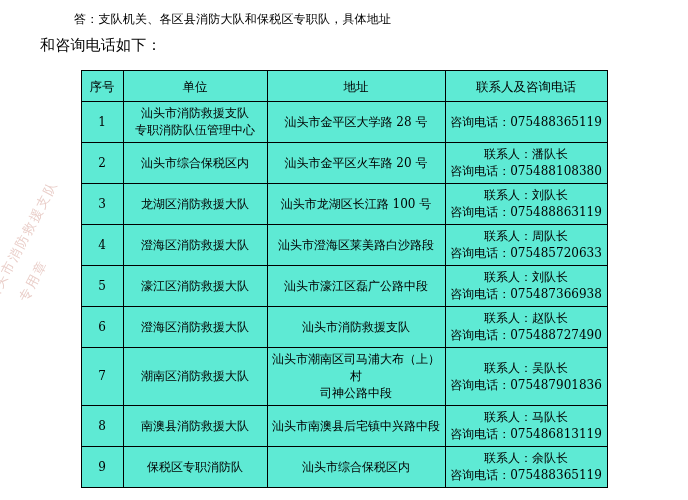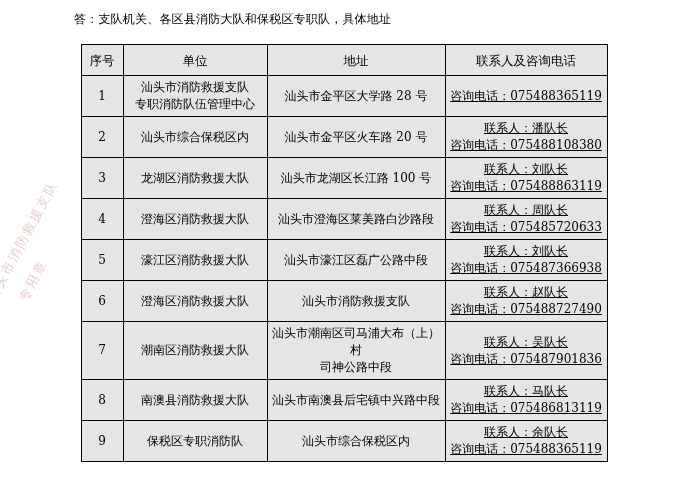--- a/index.html
+++ b/index.html
@@ -39,21 +39,21 @@
     line-height: 26px;
     margin: 0;
     padding: 0 40px;
     letter-spacing: 0.2px;
   }
   table.contacts {
     border-collapse: collapse;
     margin: 12px auto 12px auto;
     width: 526px;
     table-layout: fixed;
-    background: #e5e5e5;
+    background: #5eead4;
     position: relative;
     z-index: 2;
   }
   table.contacts td, table.contacts th {
     border: 1px solid #000000;
     font-weight: normal;
     font-size: 12px;
     line-height: 17px;
     padding: 3px 2px;
     text-align: center;
@@ -67,21 +67,20 @@
   col.c-no    { width: 42px; }
   col.c-unit  { width: 144px; }
   col.c-addr  { width: 178px; }
   col.c-phone { width: 162px; }
   .cell-lines span {
     display: block;
   }
   .phone-cell span {
     display: block;
     text-align: center;
-    text-decoration: underline;
   }
   
   .watermark {
     position: absolute;
     left: 0;
     top: 0;
     width: 688px;
     height: 500px;
     pointer-events: none;
     z-index: 1;
@@ -109,20 +108,21 @@
 
   <div class="watermark">
     <span class="wm wm-1">汕头市消防救援支队</span>
     <span class="wm wm-2">专用章</span>
     <span class="wm wm-3">汕头市消防救援支队</span>
     <span class="wm wm-4">专用章</span>
     <span class="wm wm-5">专用章</span>
   </div>
 
   <p class="intro"><span class="indent"></span><span>答：支队机关、各区县消防大队和保税区专职队，具体地址</span></p>
+  <p class="intro-line2">和咨询电话如下：</p>
 
   <table class="contacts">
     <colgroup>
       <col class="c-no">
       <col class="c-unit">
       <col class="c-addr">
       <col class="c-phone">
     </colgroup>
     <thead>
       <tr>

